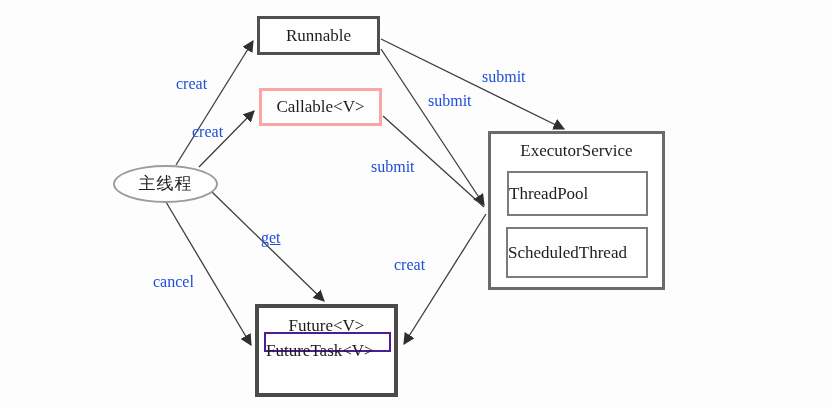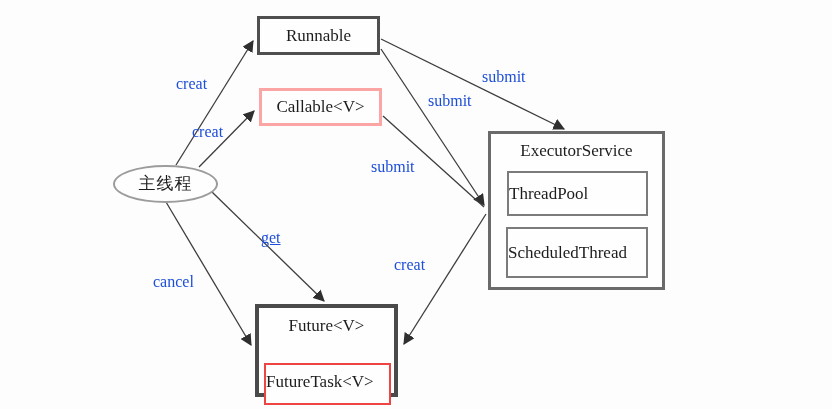--- a/index.html
+++ b/index.html
@@ -92,23 +92,23 @@
     border: 4px solid #4a4a4a;
     display: block;
     background: #fefefe;
   }
   .group-future .group-title {
     margin-top: 8px;
     text-align: center;
     font-size: 17px;
   }
   .inner-futuretask {
-    left: 5px; top: 55px;
-    width: 127px; height: 42px;
-    border: 2px solid #ef4444;
+    left: 5px; top: 24px;
+    width: 127px; height: 20px;
+    border: 2px solid #4c1d95;
     line-height: 34px;
     display: block;
   }
   .edge-label {
     position: absolute;
     font-size: 16px;
     color: #1d4ed8;
     white-space: nowrap;
   }
   .lbl-creat-1  { left: 176px; top: 75px;  }

